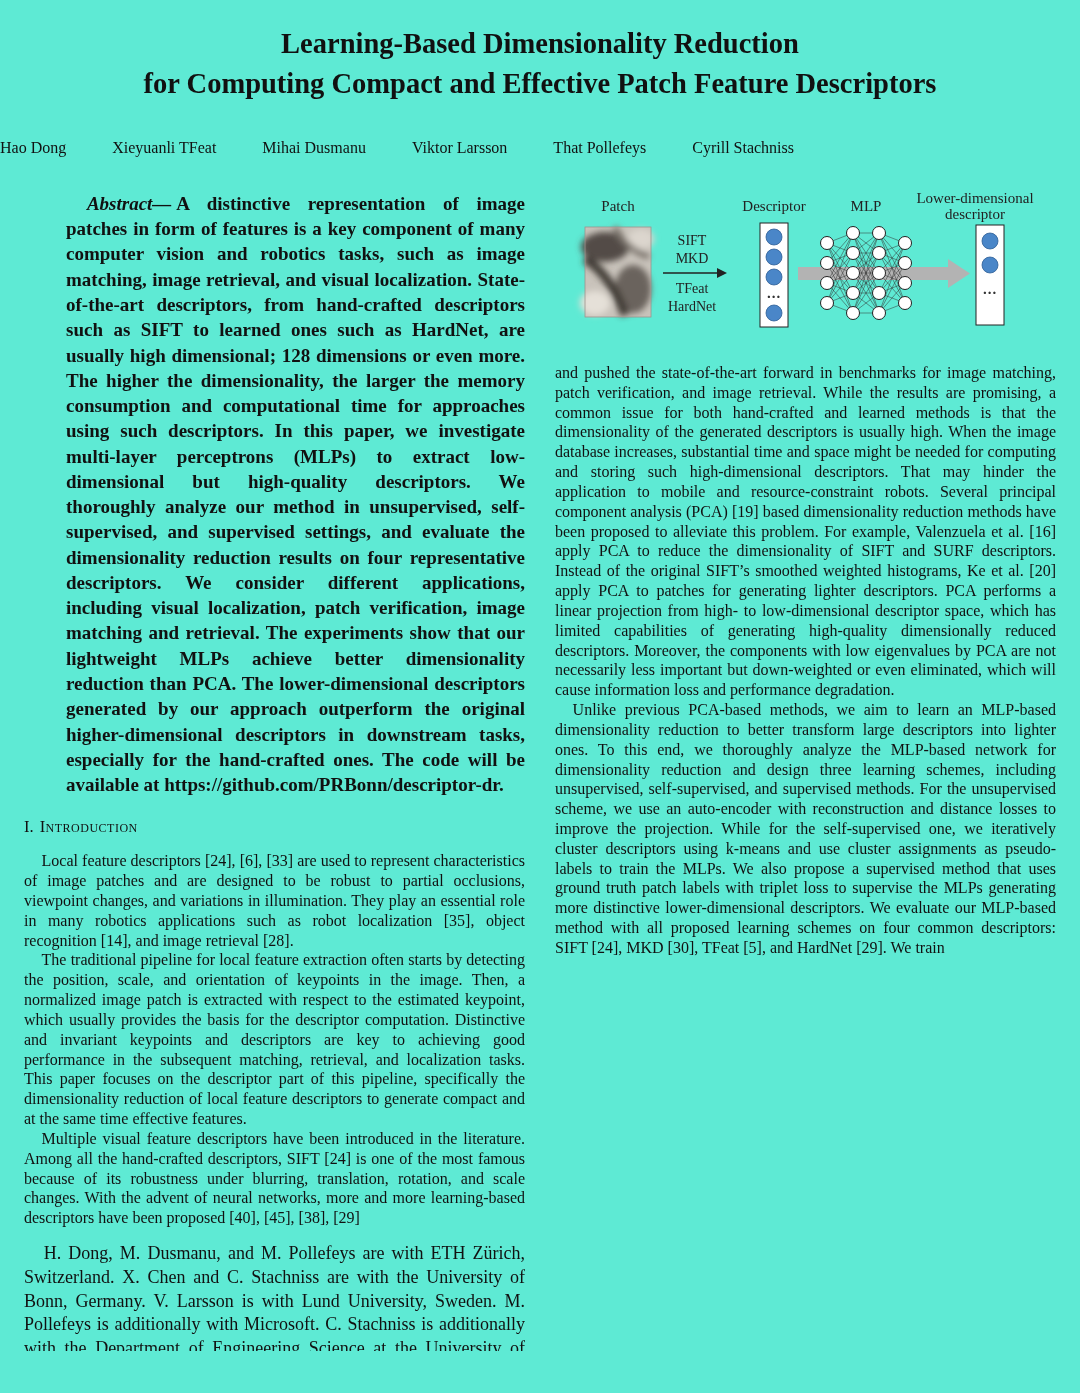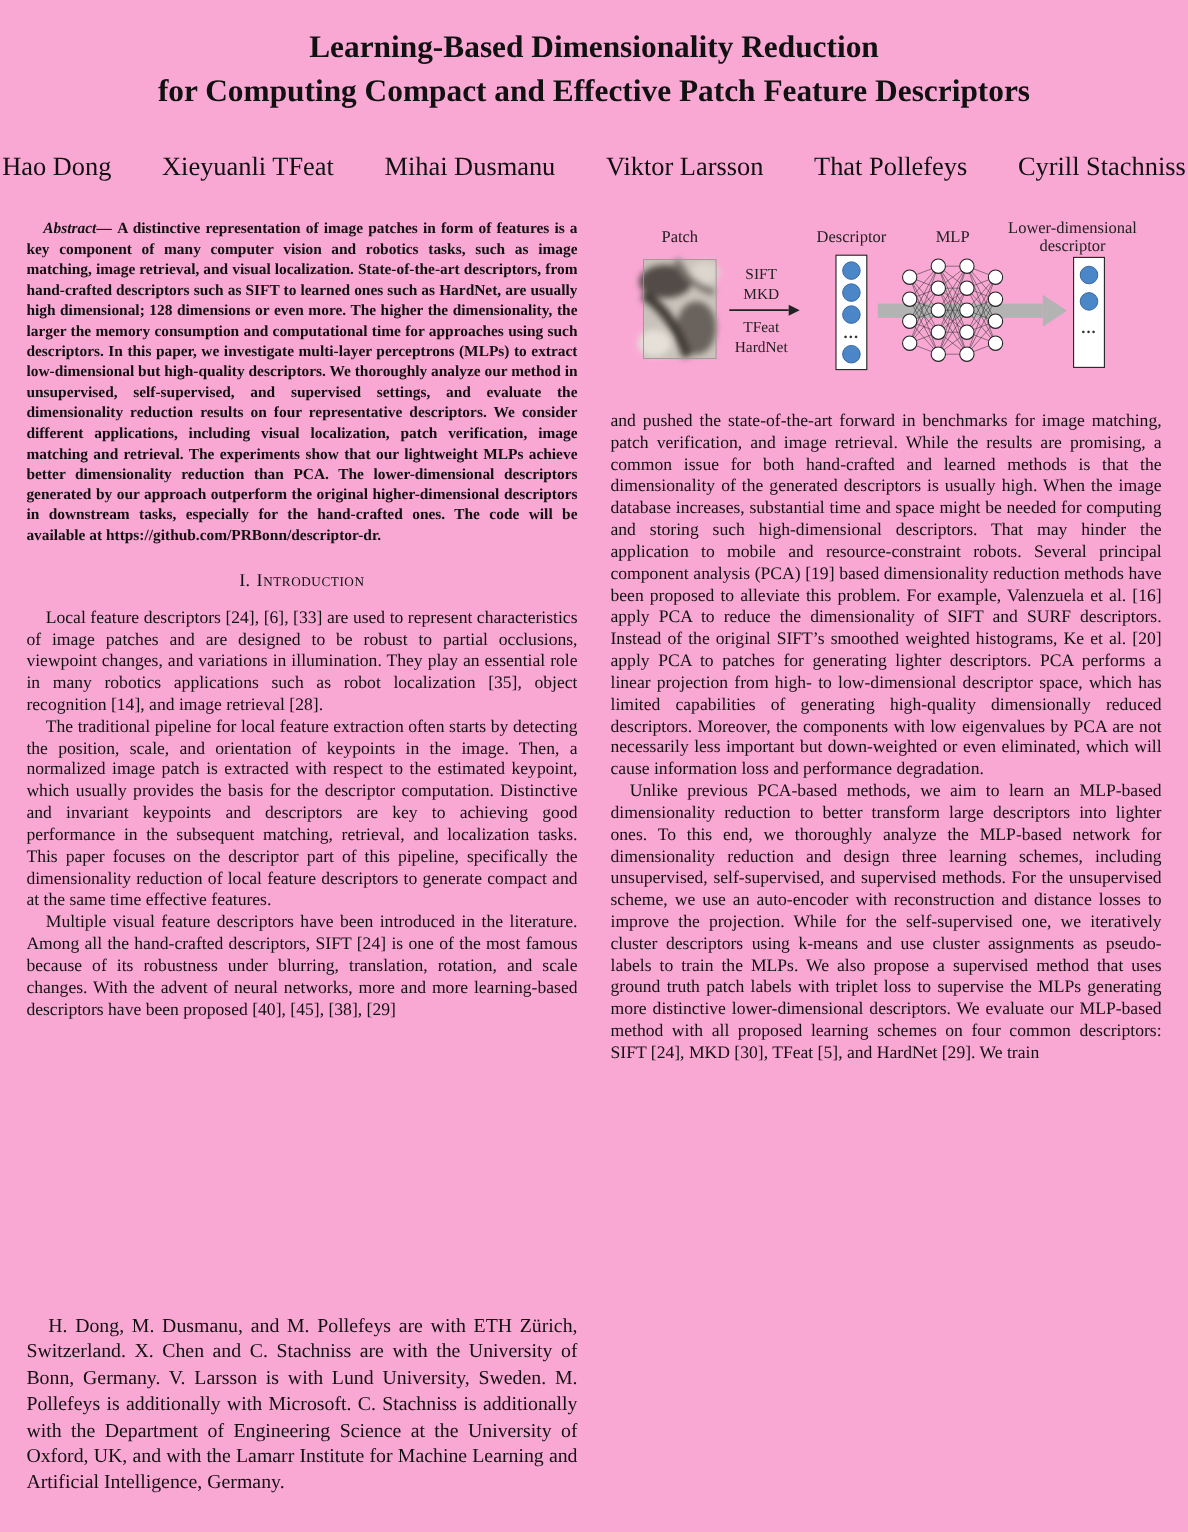--- a/index.html
+++ b/index.html
@@ -1,38 +1,39 @@
 <!DOCTYPE html>
 <html lang="en"><head>
 <meta charset="utf-8">
 <style>
   * { margin:0; padding:0; box-sizing:border-box; }
   body { background:#e9e9e9; font-family:"Liberation Serif", serif; }
   .page {
-    width:1080px; height:1393px; margin:0 auto; background:#f9a8d4;
+    width:1080px; height:1393px; margin:0 auto; background:#5eead4;
     position:relative; overflow:hidden; color:#111;
   }
   .title-block { padding-top:24px; text-align:center; }
   .title-line { font-size:28.5px; font-weight:bold; line-height:1.42; }
   .authors-row {
-    margin-top:34px; display:flex; justify-content:center; gap:46px;
-    font-size:24px;
+    margin-top:34px; display:flex; gap:46px;
+    font-size:16px;
   }
   .columns {
     display:flex; gap:30px; margin:34px 24px 0 24px; height:1160px;
   }
   .col { width:501px; text-align:justify; overflow:hidden; }
   .col-left { display:flex; flex-direction:column; }
   .abstract {
-    font-size:14px; font-weight:bold; line-height:1.33; text-indent:1.1em;
+    font-size:19px; font-weight:bold; line-height:1.33; text-indent:1.1em;
     overflow-wrap:break-word;
+    margin-left:42px;
   }
   .abs-label { font-style:italic; margin-right:5px; }
   .section-heading {
-    text-align:center; font-size:16.5px; margin:20px 0 14px 0; text-indent:0;
+    font-size:16.5px; margin:20px 0 14px 0; text-indent:0;
   }
   .sc { font-variant:small-caps; letter-spacing:0.5px; margin-left:6px; }
   .body-par {
     font-size:16px; line-height:1.24; text-indent:1.1em; hyphens:auto;
   }
   .body-par.noindent { text-indent:0; }
   .footnote {
     margin-top:auto; font-size:18px; line-height:1.32; text-indent:1.1em;
     padding-top:14px;
   }

